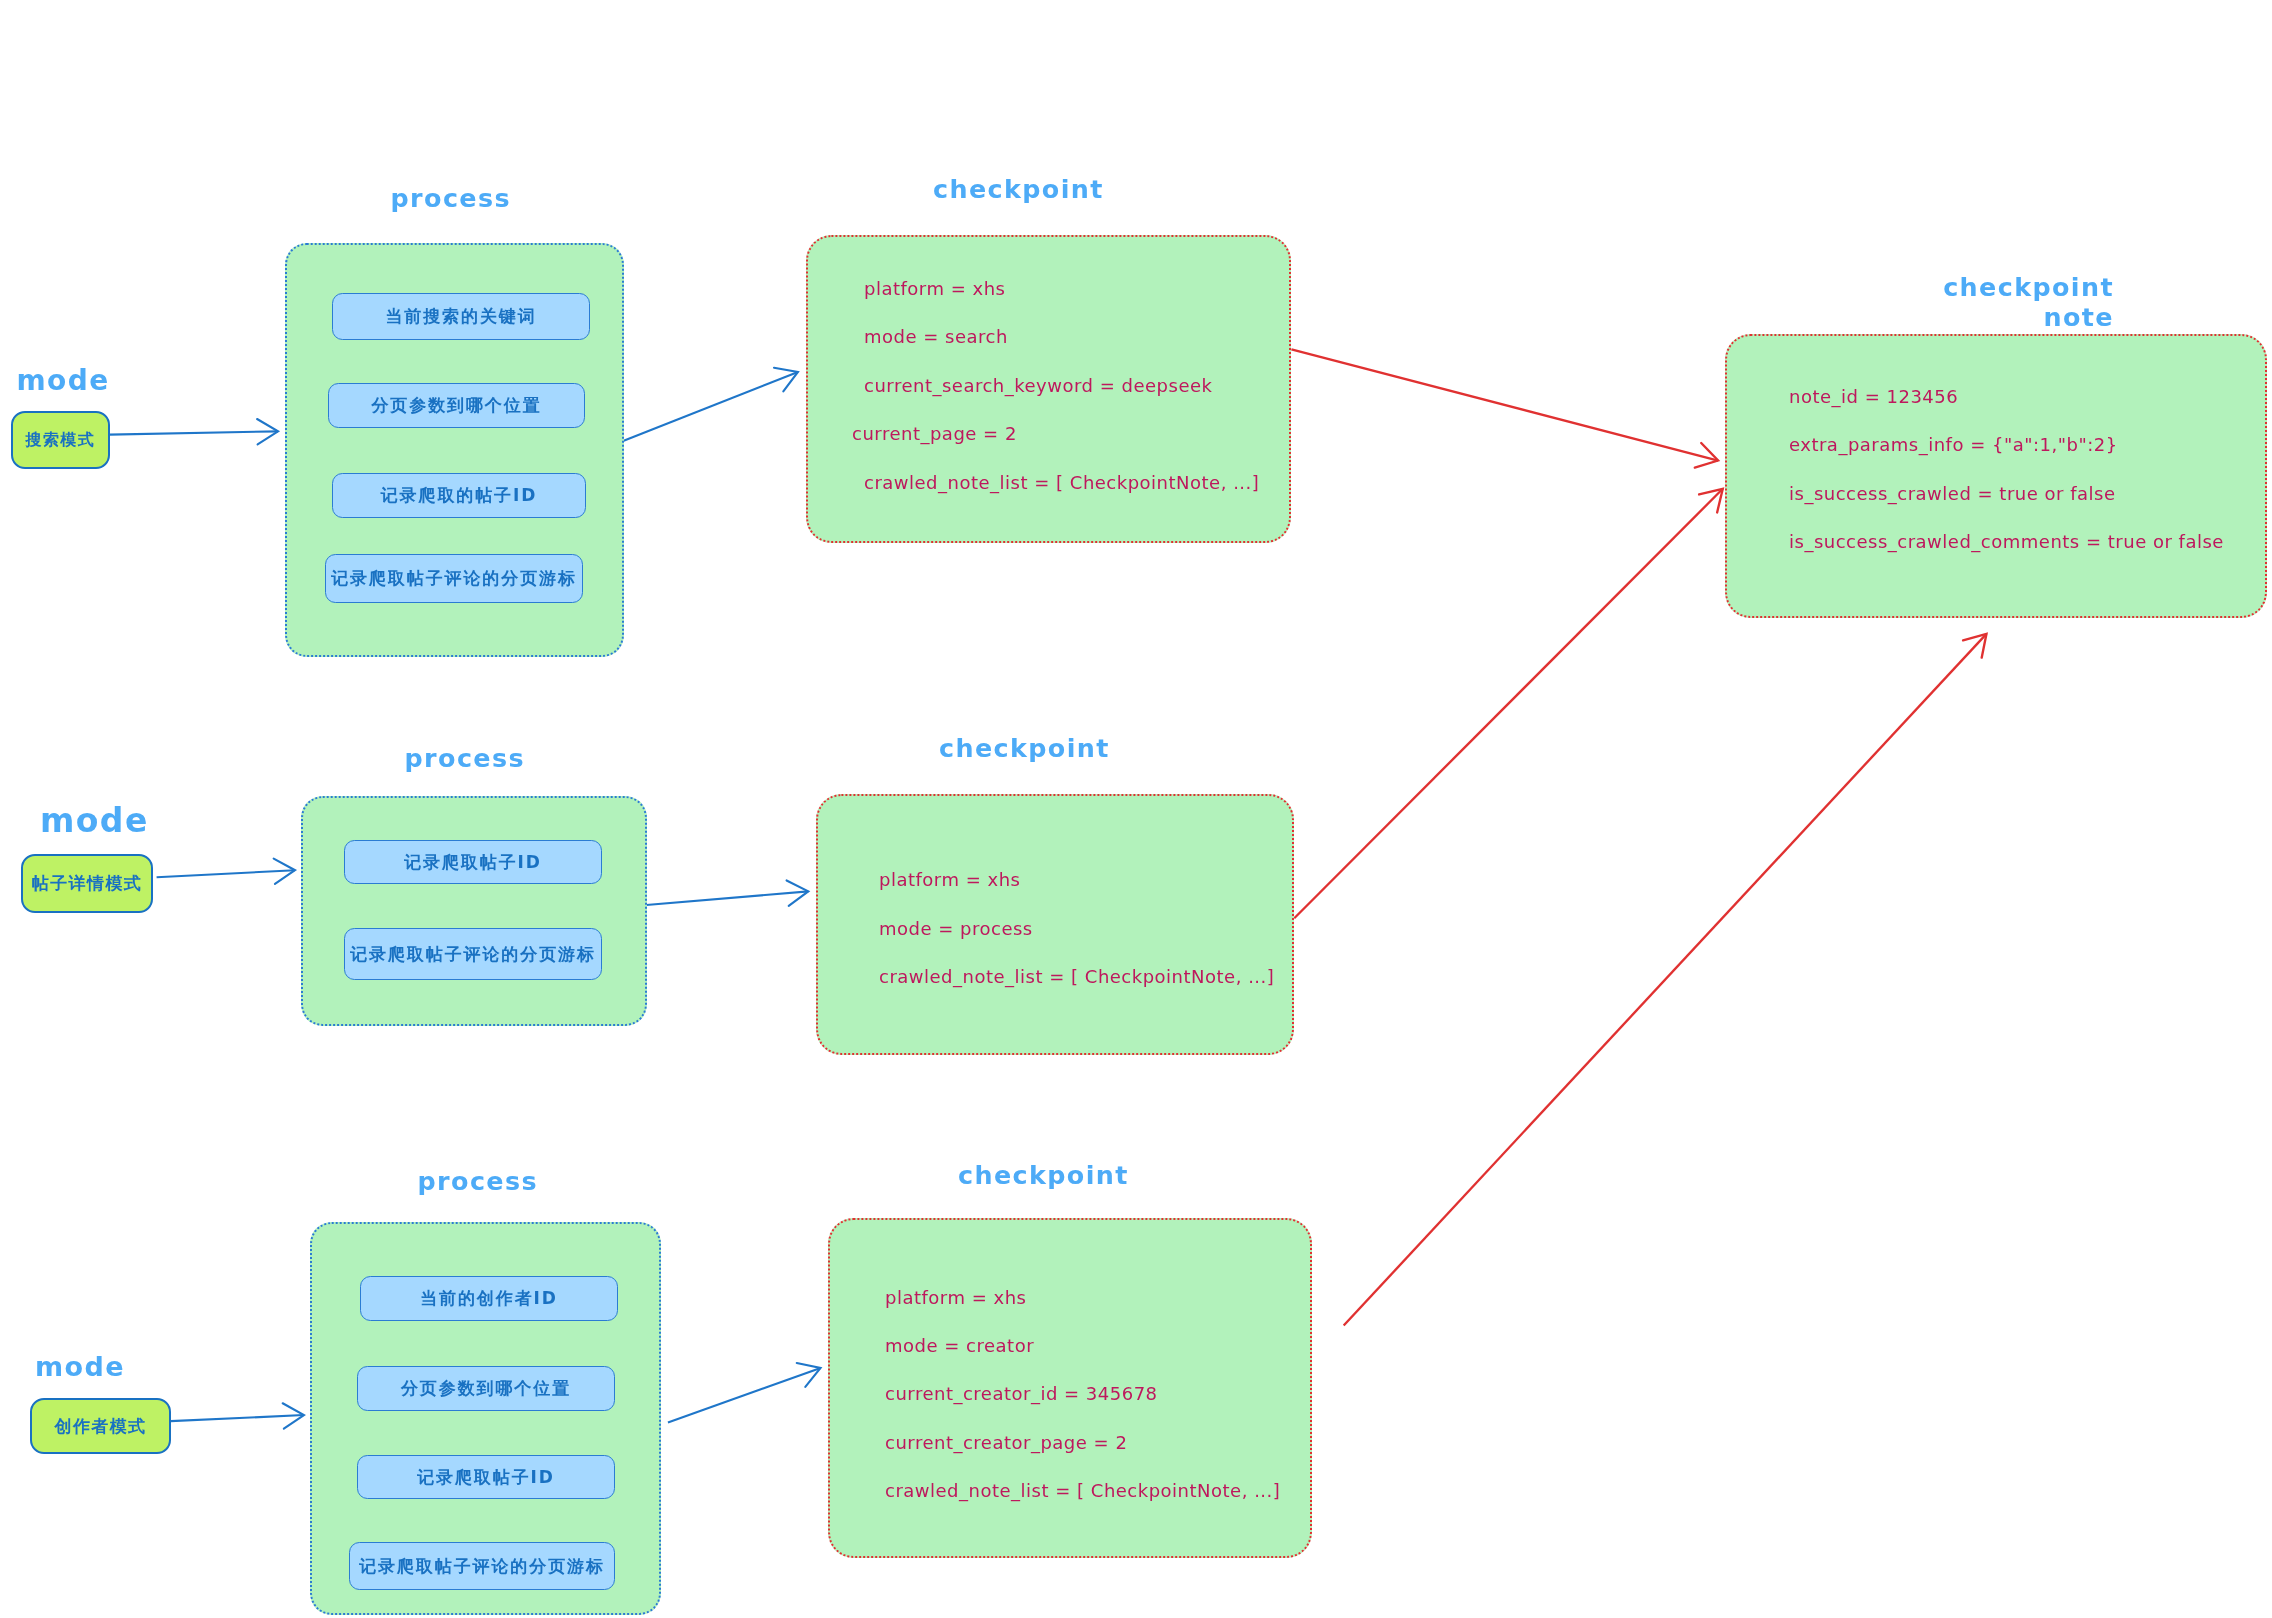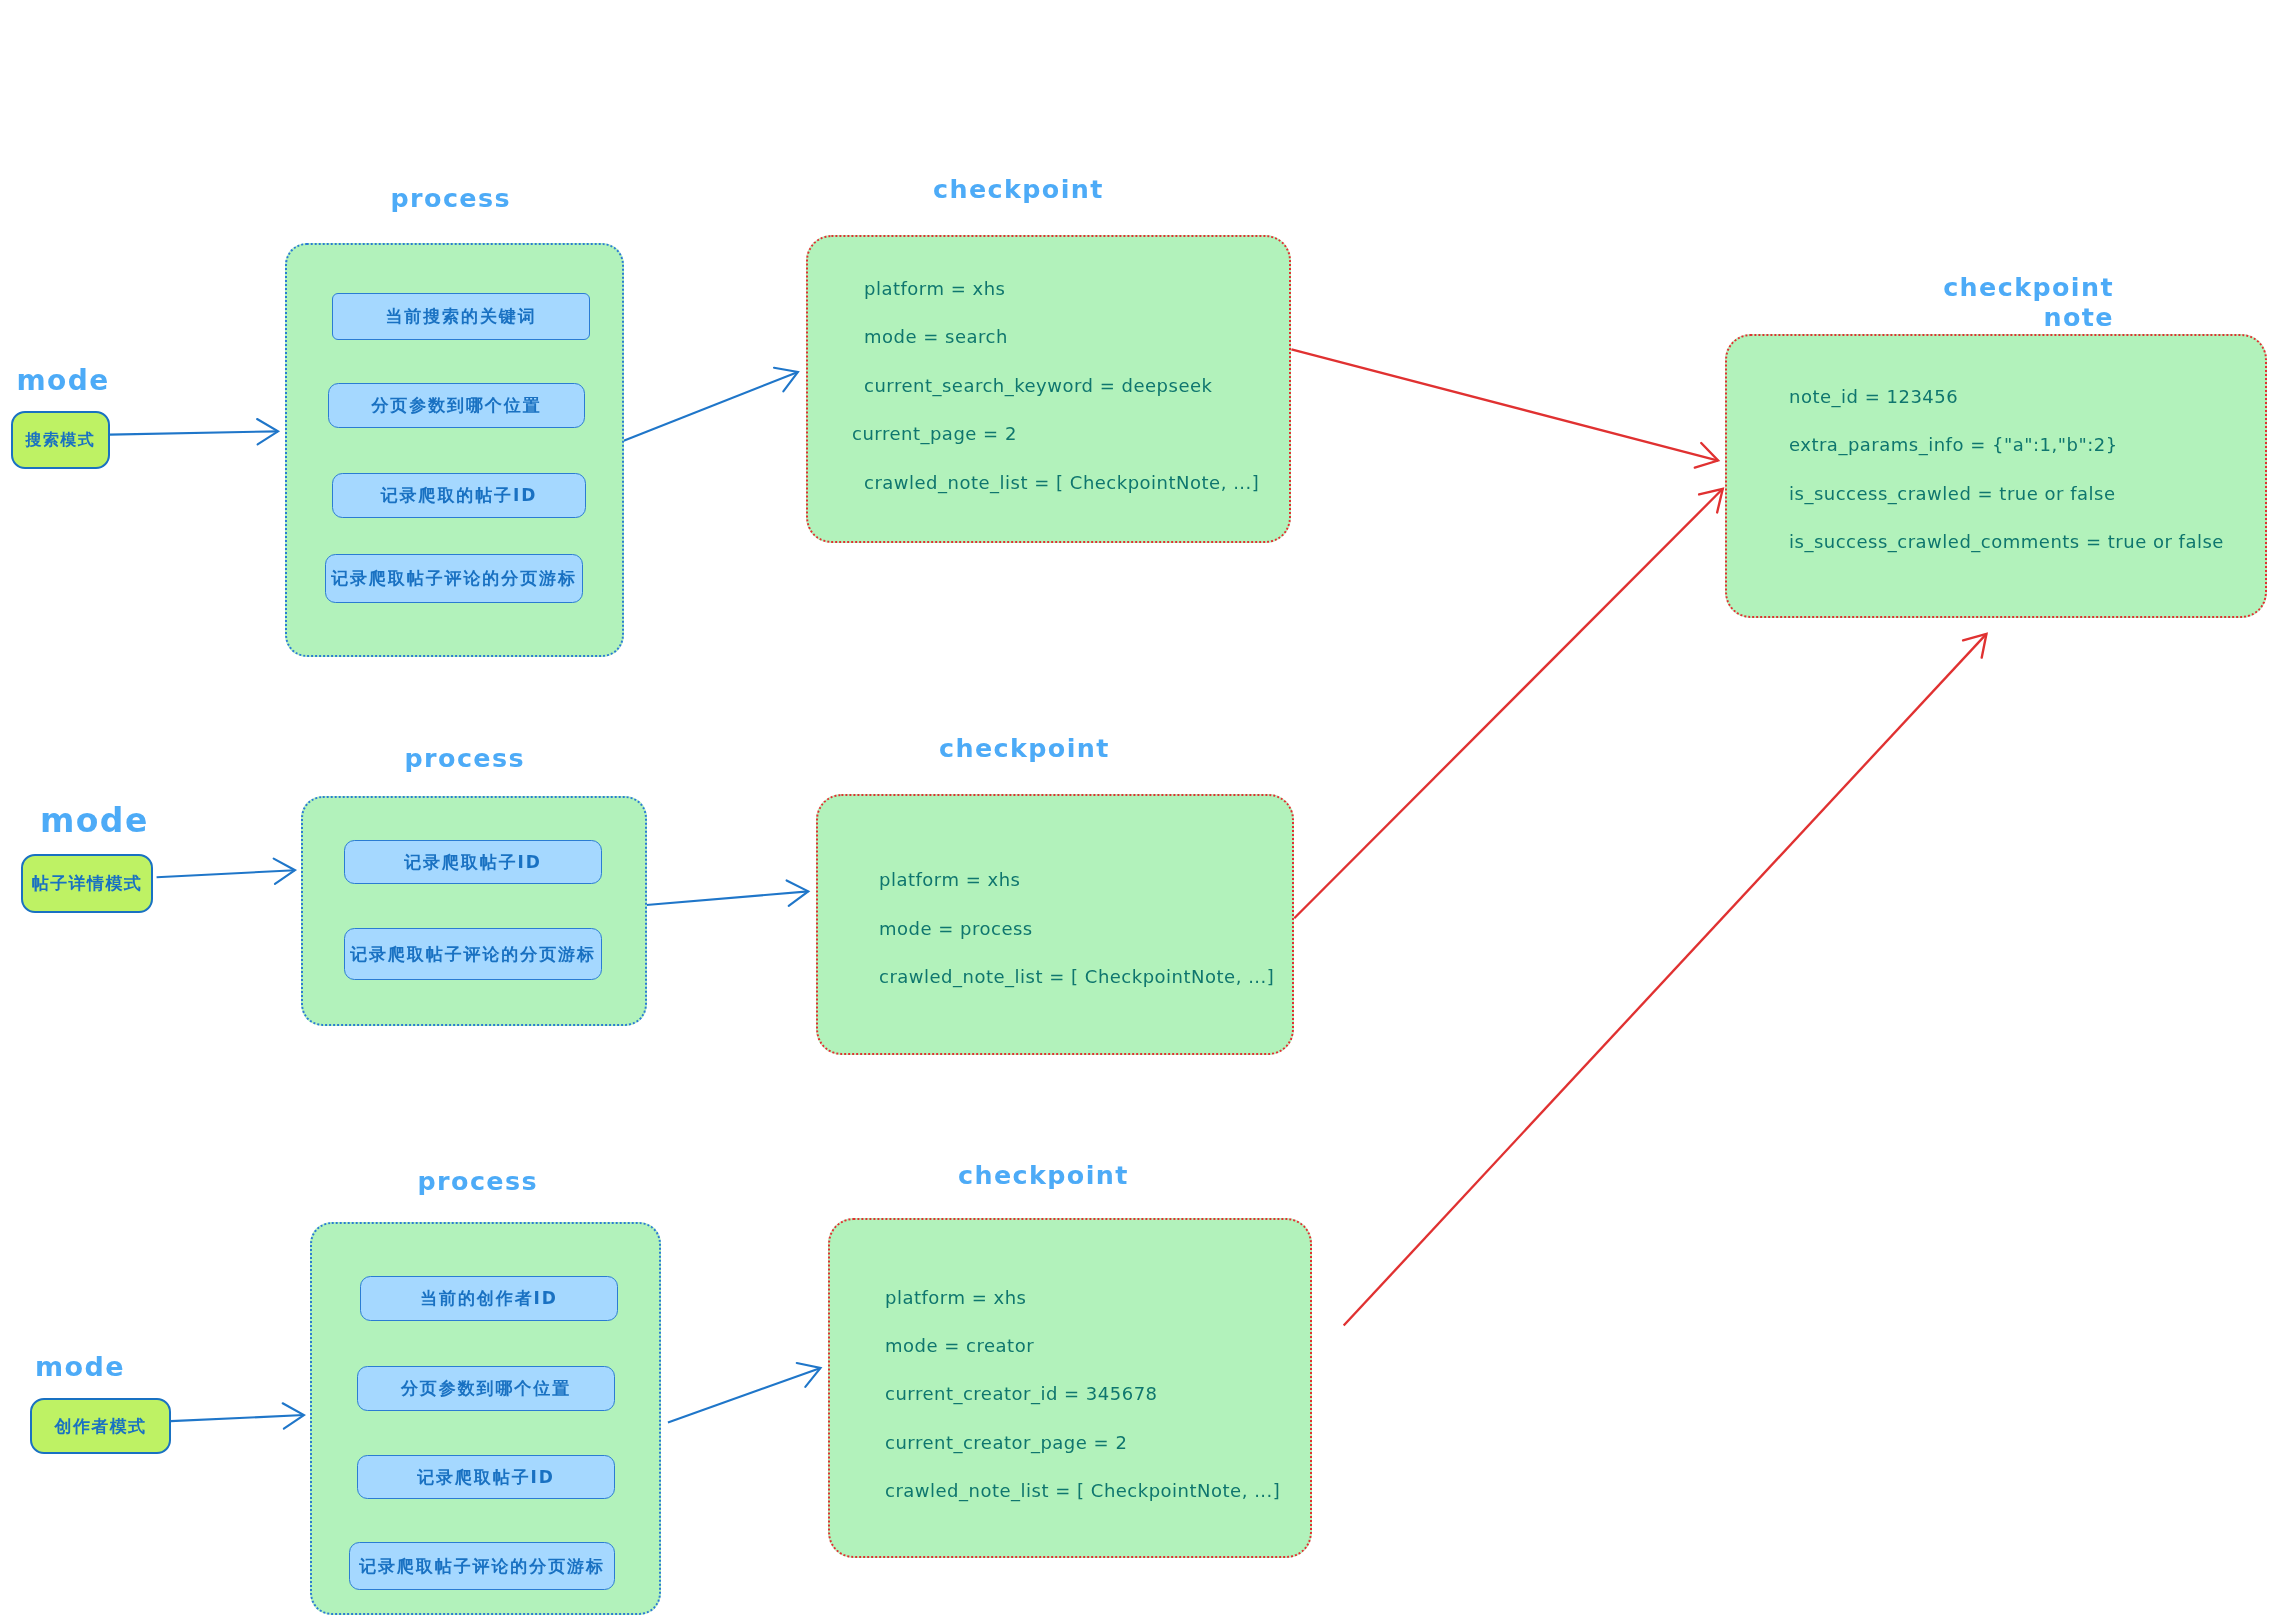--- a/index.html
+++ b/index.html
@@ -24,21 +24,21 @@
     position:absolute;background:#a5d8ff;border:1.9px solid #2b7cd3;border-radius:10.4px;
     color:#1971c2;font-size:17px;font-weight:bold;letter-spacing:1.9px;
     display:flex;align-items:center;justify-content:center;white-space:nowrap;
   }
   .mode-box{
     position:absolute;background:#bef264;border:2.4px solid #1971c2;border-radius:14px;
     color:#1971c2;font-size:17px;font-weight:bold;letter-spacing:1.4px;
     display:flex;align-items:center;justify-content:center;white-space:nowrap;
   }
   .cp-line{
-    position:absolute;color:#0f766e;font-size:18px;line-height:49px;height:49px;
+    position:absolute;color:#be185d;font-size:18px;line-height:49px;height:49px;
     white-space:pre;letter-spacing:0.5px;font-weight:normal;
   }
   svg.arrows{position:absolute;left:0;top:0;pointer-events:none;}
 </style>
 </head>
 <body>
 
 <div id="canvas">
 
 
@@ -73,21 +73,21 @@
     <line x1="2742" y1="742" x2="3648" y2="978" stroke="#e03131" stroke-width="5" marker-end="url(#mr)"></line>
     <line x1="2748" y1="1950" x2="3658" y2="1038" stroke="#e03131" stroke-width="5" marker-end="url(#mr)"></line>
     <line x1="2853" y1="2815" x2="4218" y2="1346" stroke="#e03131" stroke-width="5" marker-end="url(#mr)"></line>
   </svg>
 
   <div class="lbl" style="left:16.5px;top:364px;width:85px;font-size:28px;">mode</div>
   <div class="mode-box" style="left:10.8px;top:411px;width:95px;height:54px;font-size:16px;">搜索模式</div>
 
   <div class="lbl" style="left:389px;top:183px;width:122px;font-size:25.4px;">process</div>
   <div class="green-container" style="left:285px;top:243px;width:335px;height:410px;">
-    <div class="step" style="left:45px;top:48px;width:256px;height:45px;border-radius:6px;">当前搜索的关键词</div>
+    <div class="step" style="left:45px;top:48px;width:256px;height:45px;">当前搜索的关键词</div>
     <div class="step" style="left:41px;top:138px;width:255px;height:43px;">分页参数到哪个位置</div>
     <div class="step" style="left:45px;top:228px;width:252px;height:43px;">记录爬取的帖子ID</div>
     <div class="step" style="left:38px;top:309px;width:256px;height:47px;">记录爬取帖子评论的分页游标</div>
   </div>
 
   <div class="lbl" style="left:933px;top:174px;width:160px;font-size:25.4px;">checkpoint</div>
   <div class="cp-box" style="left:806px;top:235px;width:481px;height:304px;">
     <div class="cp-line" style="left:56px;top:27px;">platform = xhs</div>
     <div class="cp-line" style="left:56px;top:75px;">mode = search</div>
     <div class="cp-line" style="left:56px;top:124px;">current_search_keyword = deepseek</div>

